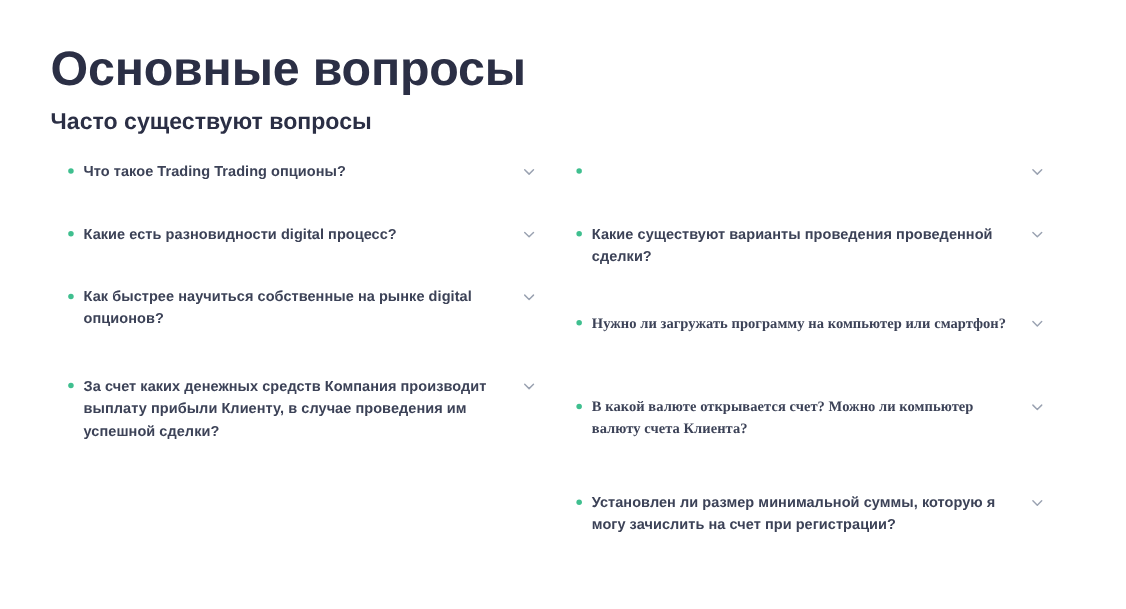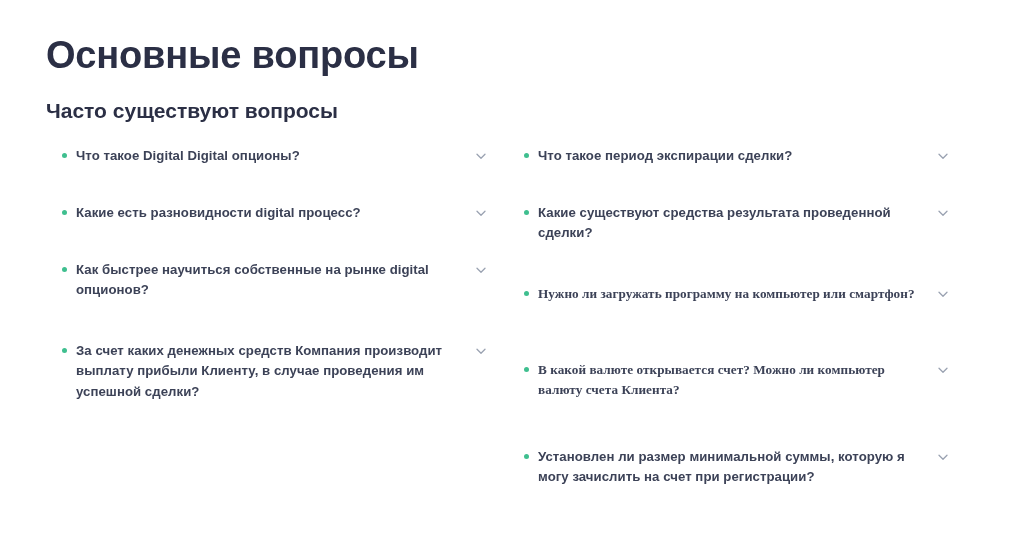--- a/index.html
+++ b/index.html
@@ -18,21 +18,21 @@
     position: relative;
     width: 1024px;
     height: 554px;
     box-sizing: border-box;
     padding: 0;
   }
   .page-title {
     position: absolute;
     left: 46px;
     top: 8px;
-    font-size: 38px;
+    font-size: 44px;
     font-weight: bold;
     letter-spacing: -0.2px;
     color: #2b2f45;
     line-height: 1.2;
   }
   .section-title {
     position: absolute;
     left: 46px;
     top: 82px;
     font-size: 21px;
@@ -99,21 +99,21 @@
 
   <h1 class="page-title">Основные вопросы</h1>
   <h2 class="section-title">Часто существуют вопросы</h2>
 
   <div class="faq-columns">
 
     <div class="faq-col">
 
       <div class="faq-item">
         <span class="faq-bullet"></span>
-        <span class="faq-text">Что такое Digital Digital опционы?</span>
+        <span class="faq-text">Что такое Trading Trading опционы?</span>
         <span class="faq-chevron">
           <svg viewBox="0 0 14 14">
               <path d="M3 5.3 L7 9.3 L11 5.3" fill="none" stroke="currentColor" stroke-width="1.3" stroke-linecap="round" stroke-linejoin="round"></path>
             </svg>
         </span>
       </div>
 
       <div class="faq-item">
         <span class="faq-bullet"></span>
         <span class="faq-text">Какие есть разновидности digital процесс?</span>
@@ -145,32 +145,31 @@
             </svg>
         </span>
       </div>
 
     </div>
 
     <div class="faq-col">
 
       <div class="faq-item">
         <span class="faq-bullet"></span>
-        <span class="faq-text">Что такое период экспирации сделки?</span>
         <span class="faq-chevron">
           <svg viewBox="0 0 14 14">
               <path d="M3 5.3 L7 9.3 L11 5.3" fill="none" stroke="currentColor" stroke-width="1.3" stroke-linecap="round" stroke-linejoin="round"></path>
             </svg>
         </span>
       </div>
 
 
       <div class="faq-item gap-lg">
         <span class="faq-bullet"></span>
-        <span class="faq-text">Какие существуют средства результата проведенной сделки?</span>
+        <span class="faq-text">Какие существуют варианты проведения проведенной сделки?</span>
         <span class="faq-chevron">
           <svg viewBox="0 0 14 14">
               <path d="M3 5.3 L7 9.3 L11 5.3" fill="none" stroke="currentColor" stroke-width="1.3" stroke-linecap="round" stroke-linejoin="round"></path>
             </svg>
         </span>
       </div>
 
       <div class="faq-item gap-xl">
         <span class="faq-bullet"></span>
         <span class="faq-text">Нужно ли загружать программу на компьютер или смартфон?</span>

